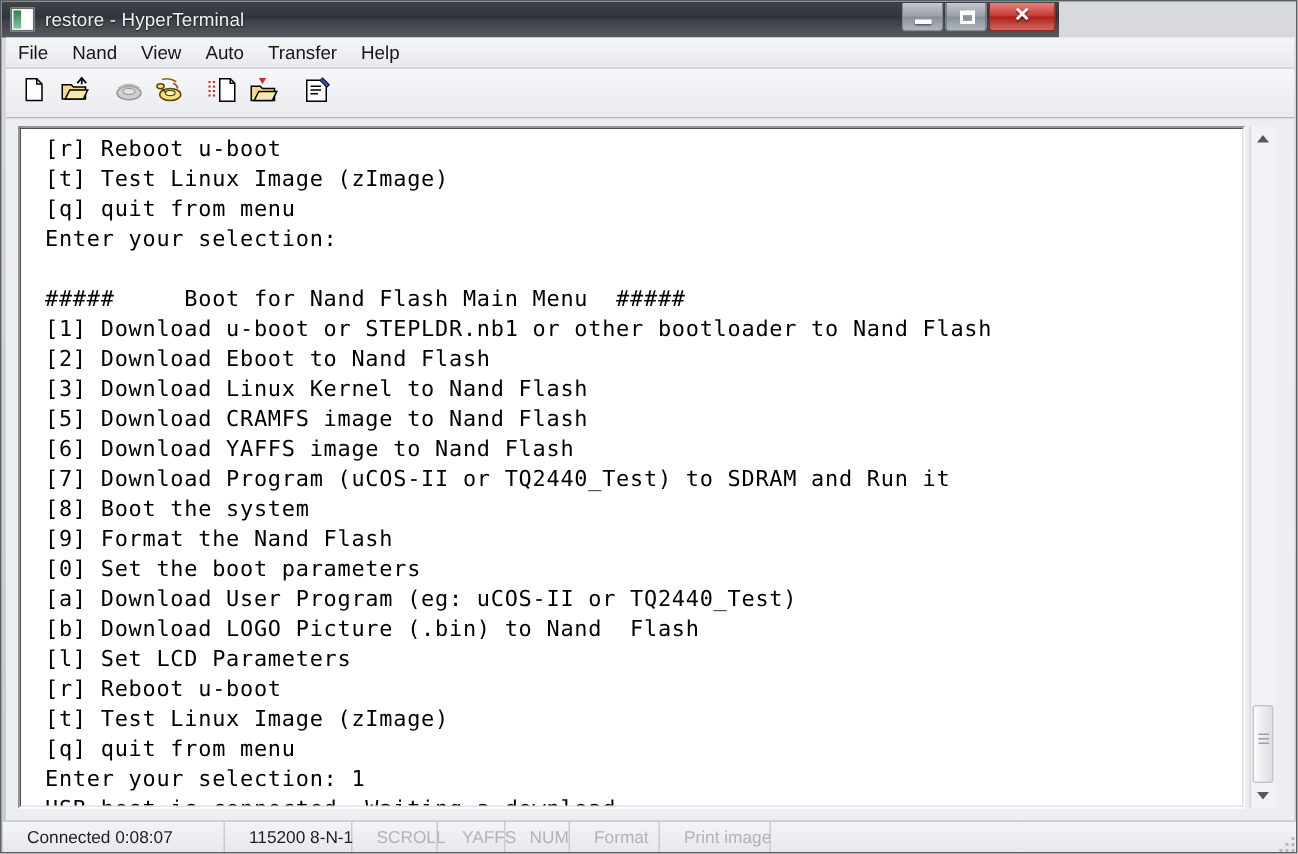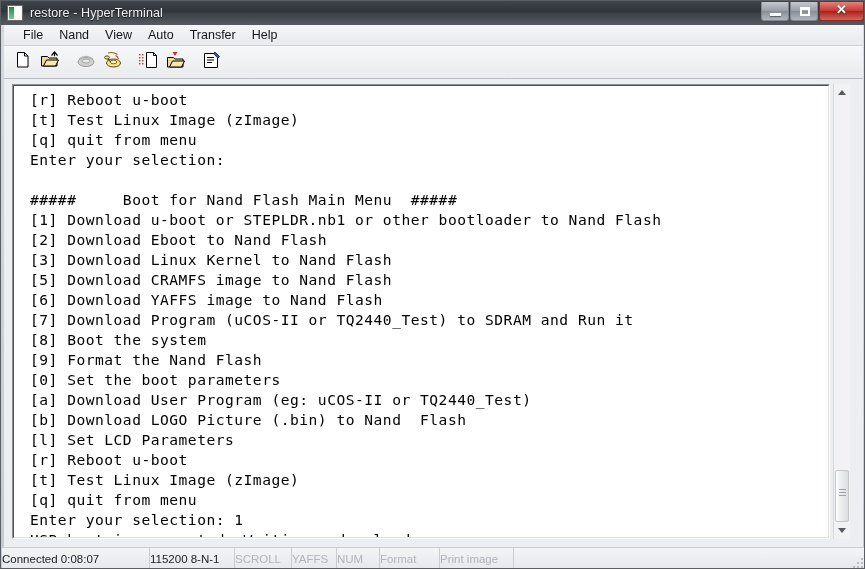--- a/index.html
+++ b/index.html
@@ -23,21 +23,21 @@
     box-sizing: border-box;
     background: linear-gradient(to bottom, #d7d9dd 0%, #cfd2d7 40%, #c6c9cf 100%);
     border: 1px solid #5a5f66;
     overflow: hidden;
   }
 
   
   #titlebar {
     position: absolute;
     left: 0; top: 0;
-    width: 865px;
+    width: 705px;
     height: 24px;
     background: linear-gradient(to bottom, #3f434a 0%, #2f333a 45%, #3a3e45 50%, #565b63 100%);
     display: flex;
     align-items: center;
     overflow: hidden;
   }
   #app-icon {
     width: 16px; height: 16px;
     margin-left: 6px;
     margin-right: 7px;
@@ -126,21 +126,20 @@
 
   
   #menubar {
     position: absolute;
     left: 3px; top: 24px;
     width: 859px;
     height: 21px;
     background: linear-gradient(to bottom, #f4f5f7, #e8eaee);
     display: flex;
     align-items: center;
-    padding-left: 11px;
     box-sizing: border-box;
     border-bottom: 1px solid #cfd2d7;
   }
   .menu-item {
     font-size: 12.5px;
     color: #13161c;
     padding: 2px 8px 3px 8px;
     white-space: nowrap;
     cursor: default;
   }
@@ -288,21 +287,21 @@
     border-top: 1px solid #c9ccd1;
     display: flex;
     align-items: stretch;
     box-sizing: border-box;
   }
   .st-cell {
     display: flex;
     align-items: center;
     font-size: 11.5px;
     color: #1b1e23;
-    padding-left: 0;
+    padding-left: 16px;
     box-sizing: border-box;
     border-right: 1px solid #c9ccd1;
     white-space: nowrap;
   }
   .st-cell.dim { color: #b0b4ba; }
   .st-cell.last { border-right: none; flex: 1 1 auto; }
   #st-grip {
     position: absolute;
     right: 2px;
     bottom: 1px;

